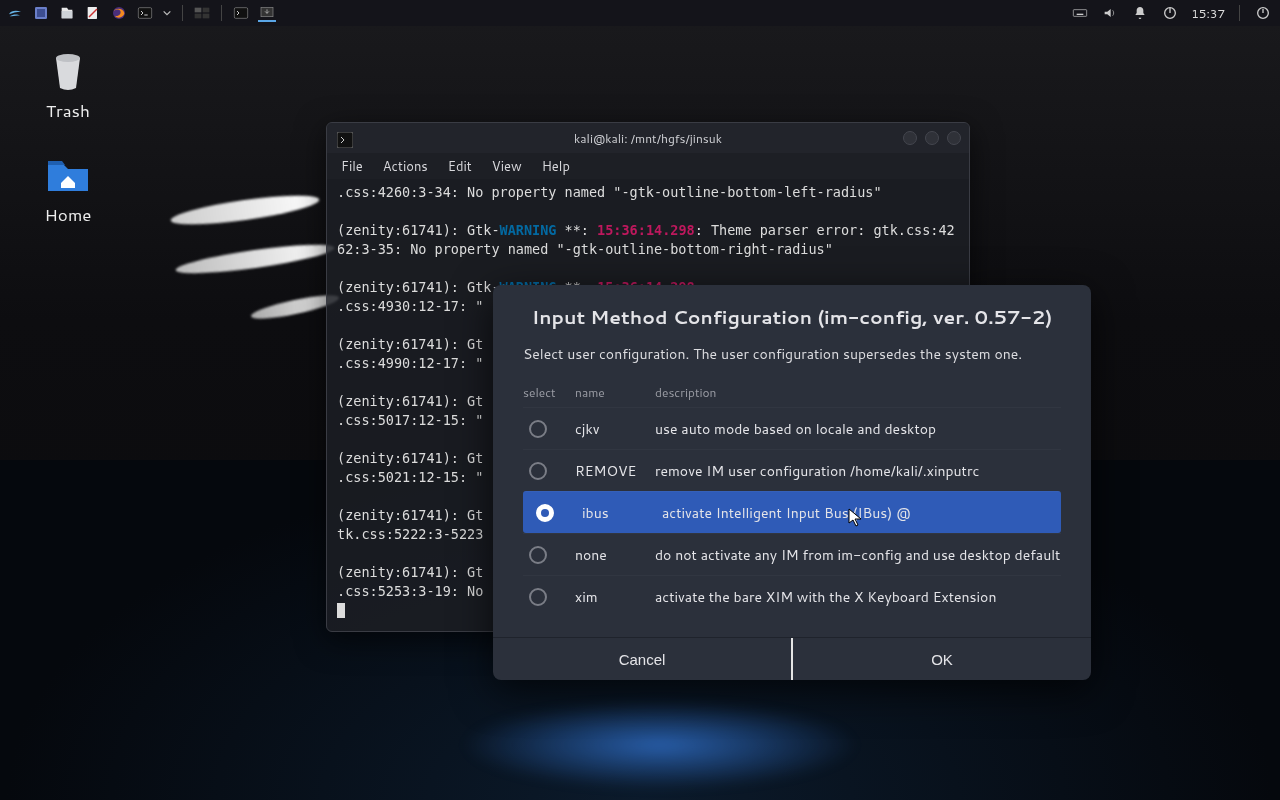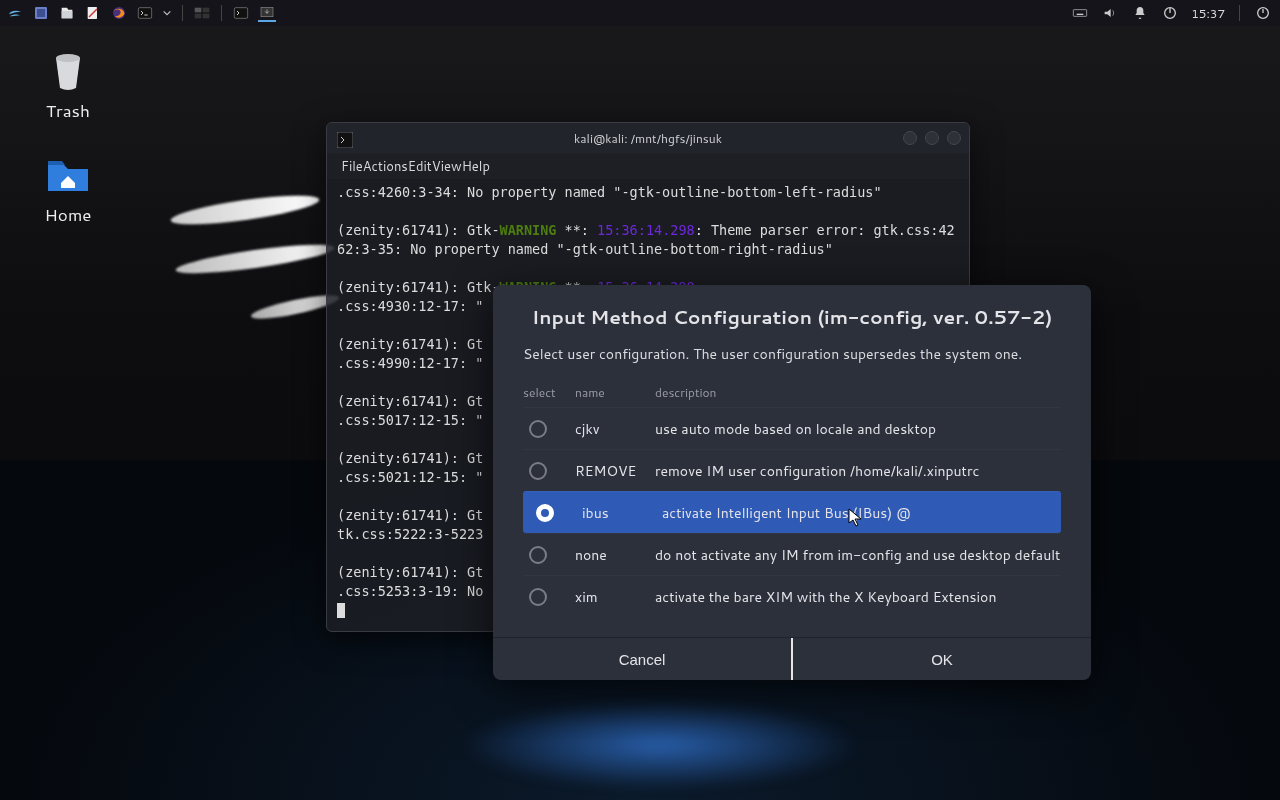--- a/index.html
+++ b/index.html
@@ -70,35 +70,35 @@
   display: flex;
   align-items: center;
   padding: 0 10px;
   background: rgba(40,42,50,.6);
   position: relative;
 }
 .term-titlebar .tico { width: 16px; height: 16px; margin-right: 8px; }
 .term-titlebar .title { position: absolute; left: 50%; transform: translateX(-50%); font-size: 12px; color: #cfd0d4; }
 .term-titlebar .winbtns { position: absolute; right: 8px; display: flex; gap: 8px; }
 .term-titlebar .winbtn { width: 14px; height: 14px; border-radius: 50%; background: #2f3138; border: 1px solid #44464e; }
-.term-menu { height: 26px; display: flex; align-items: center; padding: 0 14px; font-size: 13px; color: #d8d8dc; background: rgba(32,34,40,.5); }
+.term-menu { height: 26px; display: flex; align-items: center; gap: 20px; padding: 0 14px; font-size: 13px; color: #d8d8dc; background: rgba(32,34,40,.5); }
 .term-menu span { cursor: pointer; }
 .term-body {
   flex: 1;
   padding: 4px 10px 10px 10px;
   font-family: "Monaco","DejaVu Sans Mono", monospace;
   font-size: 13.5px;
   line-height: 19px;
   color: #dcdcdc;
   white-space: pre-wrap;
   word-break: break-all;
   overflow: hidden;
 }
-.term-body .warn { color: #4d7c0f; font-weight: bold; }
-.term-body .ts { color: #6d28d9; }
+.term-body .warn { color: #0369a1; font-weight: bold; }
+.term-body .ts { color: #be185d; font-weight: bold; }
 .term-body .cursor { display:inline-block; width:8px; height:15px; background:#dcdcdc; vertical-align:text-bottom; }
 
 
 .dialog {
   position: absolute;
   left: 493px; top: 285px;
   width: 598px;
   background: #2b303b;
   border-radius: 8px;
   box-shadow: 0 10px 40px rgba(0,0,0,.7);

